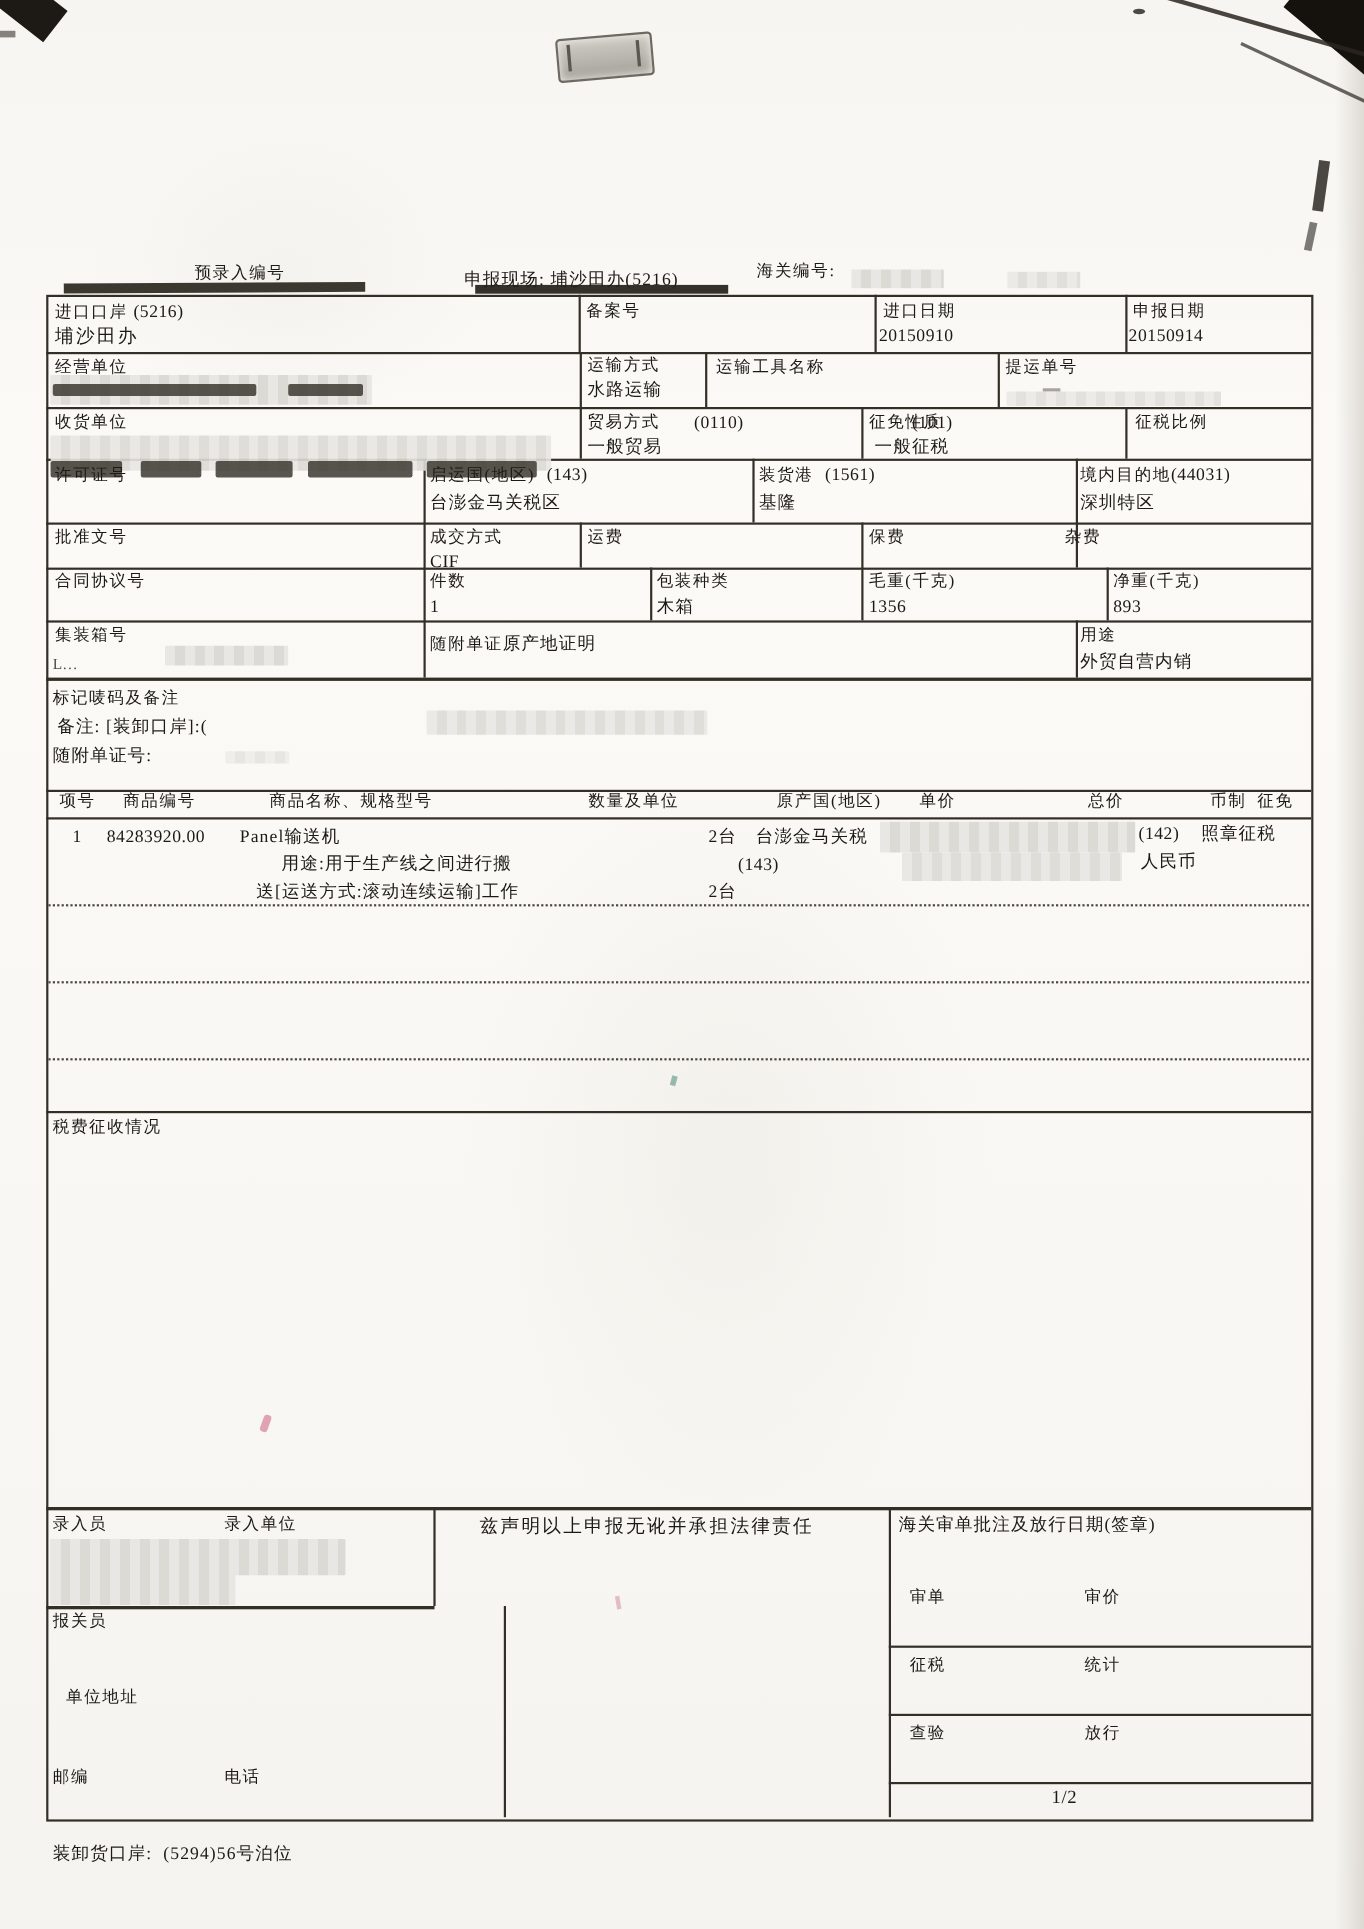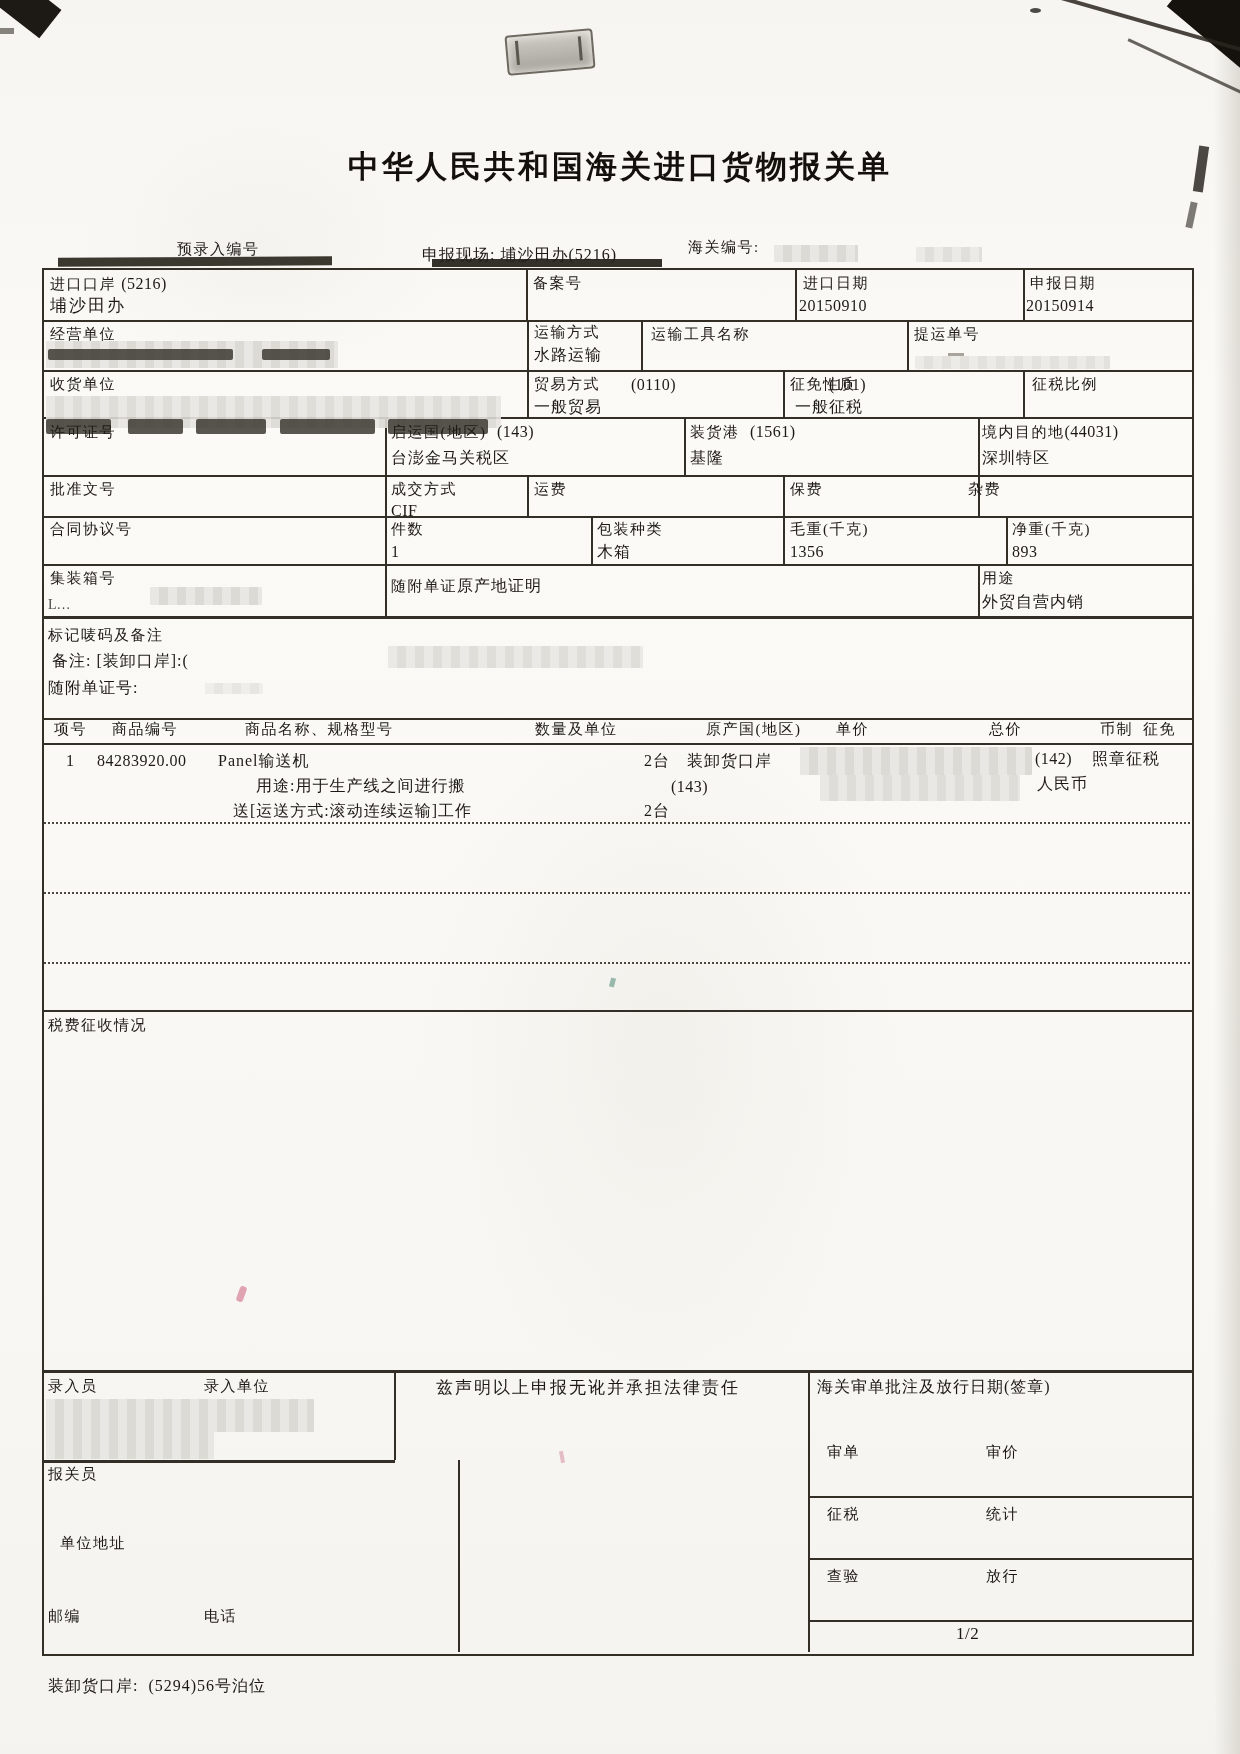--- a/index.html
+++ b/index.html
@@ -39,21 +39,20 @@
   <div class="art" style="left:1122px;top:66px;width:132px;height:3px;background:#2a261f;transform:rotate(25deg);opacity:.7"></div>
   <div class="art" style="left:1196px;top:146px;width:10px;height:46px;background:#1f1c16;transform:rotate(8deg);opacity:.8"></div>
   <div class="art" style="left:1188px;top:202px;width:7px;height:26px;background:#2a261f;opacity:.6;transform:rotate(12deg)"></div>
   <div class="art" style="left:1030px;top:8px;width:11px;height:5px;background:#221f19;border-radius:50%;opacity:.8"></div>
 
   <div class="art" style="left:506px;top:32px;width:84px;height:36px;background:linear-gradient(#cfccc6,#a5a29b);border:2px solid #6e6a62;border-radius:4px;transform:rotate(-5deg);box-shadow:inset 0 0 8px #f2f0ea">
     <div style="position:absolute;left:8px;top:4px;width:3px;height:24px;background:#5c584f"></div>
     <div style="position:absolute;right:10px;top:5px;width:3px;height:24px;background:#5c584f"></div>
   </div>
 
-  <div class="t title" style="left:0;top:149px;width:1240px;text-align:center"><span>中华人民共和国海关进口货物报关单</span></div>
 
   <span class="t l15" style="left:177px;top:241px"><span>预录入编号</span></span>
   <span class="t l16" style="left:422px;top:246px"><span>申报现场:</span> <span>埔沙田办(5216)</span></span>
   <span class="t l15" style="left:688px;top:239px"><span>海关编号:</span></span>
 
   <div class="art" style="left:58px;top:257px;width:274px;height:9px;background:#262319;opacity:.9;transform:rotate(-.3deg)"></div>
   <div class="art" style="left:432px;top:259px;width:230px;height:8px;background:#221f18;opacity:.92"></div>
   <div class="rdx" style="left:774px;top:245px;width:84px;height:17px"></div>
   <div class="rdx" style="left:916px;top:247px;width:66px;height:15px;opacity:.8"></div>
 
@@ -178,21 +177,21 @@
   <span class="t l15" style="left:706px;top:721px"><span>原产国(地区)</span></span>
   <span class="t l15" style="left:836px;top:721px"><span>单价</span></span>
   <span class="t l15" style="left:989px;top:721px"><span>总价</span></span>
   <span class="t l15" style="left:1100px;top:721px"><span>币制</span></span>
   <span class="t l15" style="left:1143px;top:721px"><span>征免</span></span>
 
   <span class="t num" style="left:66px;top:752px"><span>1</span></span>
   <span class="t num" style="left:97px;top:752px"><span>84283920.00</span></span>
   <span class="t l16" style="left:218px;top:752px"><span>Panel输送机</span></span>
   <span class="t l16" style="left:644px;top:752px"><span>2台</span></span>
-  <span class="t l16" style="left:687px;top:752px"><span>装卸货口岸</span></span>
+  <span class="t l16" style="left:687px;top:752px"><span>台澎金马关税</span></span>
   <div class="rdx" style="left:800px;top:747px;width:232px;height:28px"></div>
   <div class="rdx" style="left:820px;top:775px;width:200px;height:26px;opacity:.9"></div>
   <span class="t num" style="left:1035px;top:750px"><span>(142)</span></span>
   <span class="t l16" style="left:1092px;top:750px"><span>照章征税</span></span>
   <span class="t l16" style="left:256px;top:777px"><span>用途:用于生产线之间进行搬</span></span>
   <span class="t num" style="left:671px;top:778px"><span>(143)</span></span>
   <span class="t l16" style="left:1037px;top:775px"><span>人民币</span></span>
   <span class="t l16" style="left:233px;top:802px"><span>送[运送方式:滚动连续运输]工作</span></span>
   <span class="t l16" style="left:644px;top:802px"><span>2台</span></span>
   <div class="art" style="left:610px;top:978px;width:5px;height:9px;background:#6fa08e;opacity:.7;transform:rotate(15deg)"></div>

